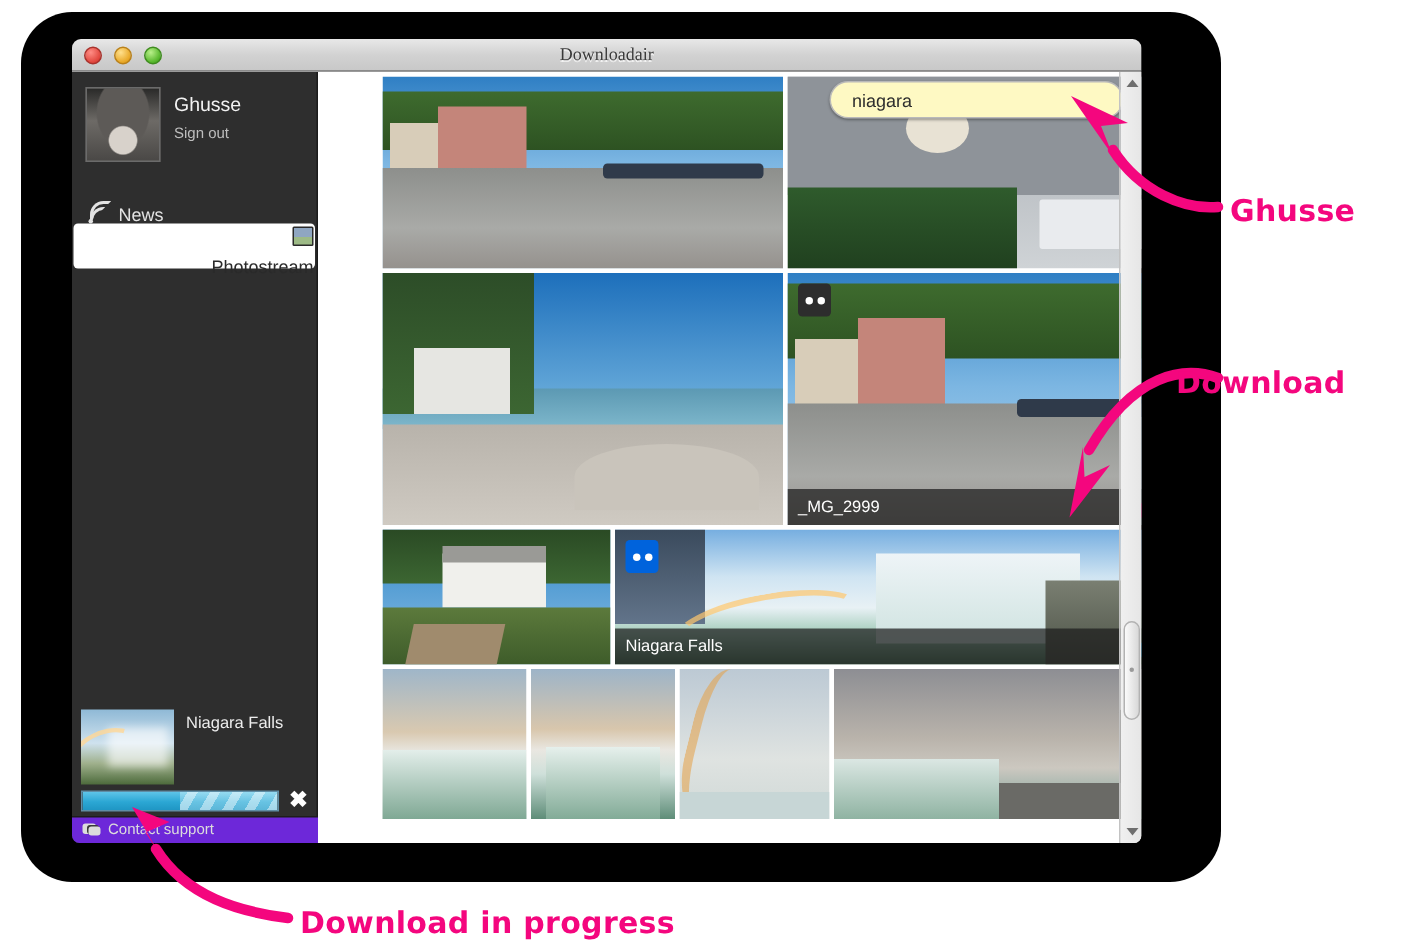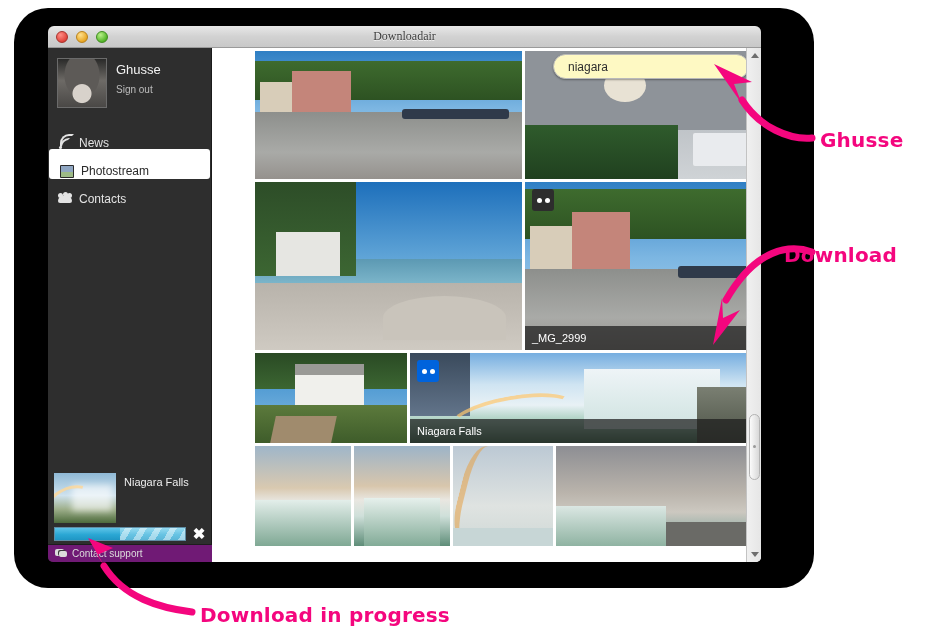--- a/index.html
+++ b/index.html
@@ -76,20 +76,21 @@
   .nav-item {
     display: flex; align-items: flex-end; gap: 7px;
     height: 28px; padding-left: 10px;
     color: #e3e3e3; font-size: 12px;
     cursor: default;
   }
   .nav-item.active {
     background: #ffffff; color: #2a2a2a;
     margin: 0 2px; border-radius: 2px;
     box-shadow: 0 0 0 1px #ffffff;
+    flex-direction: column;
   }
   .nav-item .ic { width: 14px; height: 13px; display:inline-block; position: relative; flex:none; }
 
   
   .ic-rss::before, .ic-rss::after {
     content:''; position:absolute; left:2px; bottom:2px;
     border: 2px solid currentColor; border-color: currentColor transparent transparent currentColor;
     border-radius: 9px 0 0 0;
   }
   .ic-rss::before { width: 6px; height: 6px; }
@@ -168,21 +169,21 @@
       linear-gradient(to bottom, #7fd3ee 0%, #46b6dd 55%, #37a6cf 100%);
   }
   .dl-close {
     width: 14px; flex: none; color: #ffffff;
     font-size: 15px; font-weight: bold; line-height: 14px; text-align: center;
     cursor: default;
   }
   .support {
     display: flex; align-items: center; gap: 5px;
     height: 18px; padding-left: 7px; margin-top: 3px;
-    background: #701a75; border-top: 1px solid #1d1d1d;
+    background: #6d28d9; border-top: 1px solid #1d1d1d;
     color: #dcdcdc; font-size: 10px;
   }
   .ic-chat { position: relative; width: 12px; height: 9px; flex:none; }
   .ic-chat::before {
     content:''; position:absolute; left:0; top:0; width:9px; height:7px;
     background: currentColor; border-radius: 2px;
   }
   .ic-chat::after {
     content:''; position:absolute; left:4px; top:2px; width:8px; height:6px;
     background: currentColor; border-radius: 2px; box-shadow: -1px -1px 0 0 #3a3a3a;
@@ -311,28 +312,20 @@
             <span class="ic ic-rss">
                 <i></i>
               </span>
             <span>News</span>
           </div>
           <div class="nav-item active">
             <span class="ic ic-photo">
                 <i></i>
               </span>
             <span>Photostream</span>
-          </div>
-          <div class="nav-item">
-            <span class="ic ic-people">
-                <i class="a"></i>
-                <i class="b"></i>
-                <i class="c"></i>
-              </span>
-            <span>Contacts</span>
           </div>
         </div>
 
         <div class="dl-widget">
           <div class="dl-row">
             <div class="dl-thumb">
               <div class="mist"></div>
               <div class="rbow"></div>
             </div>
             <div class="dl-title">Niagara Falls</div>

